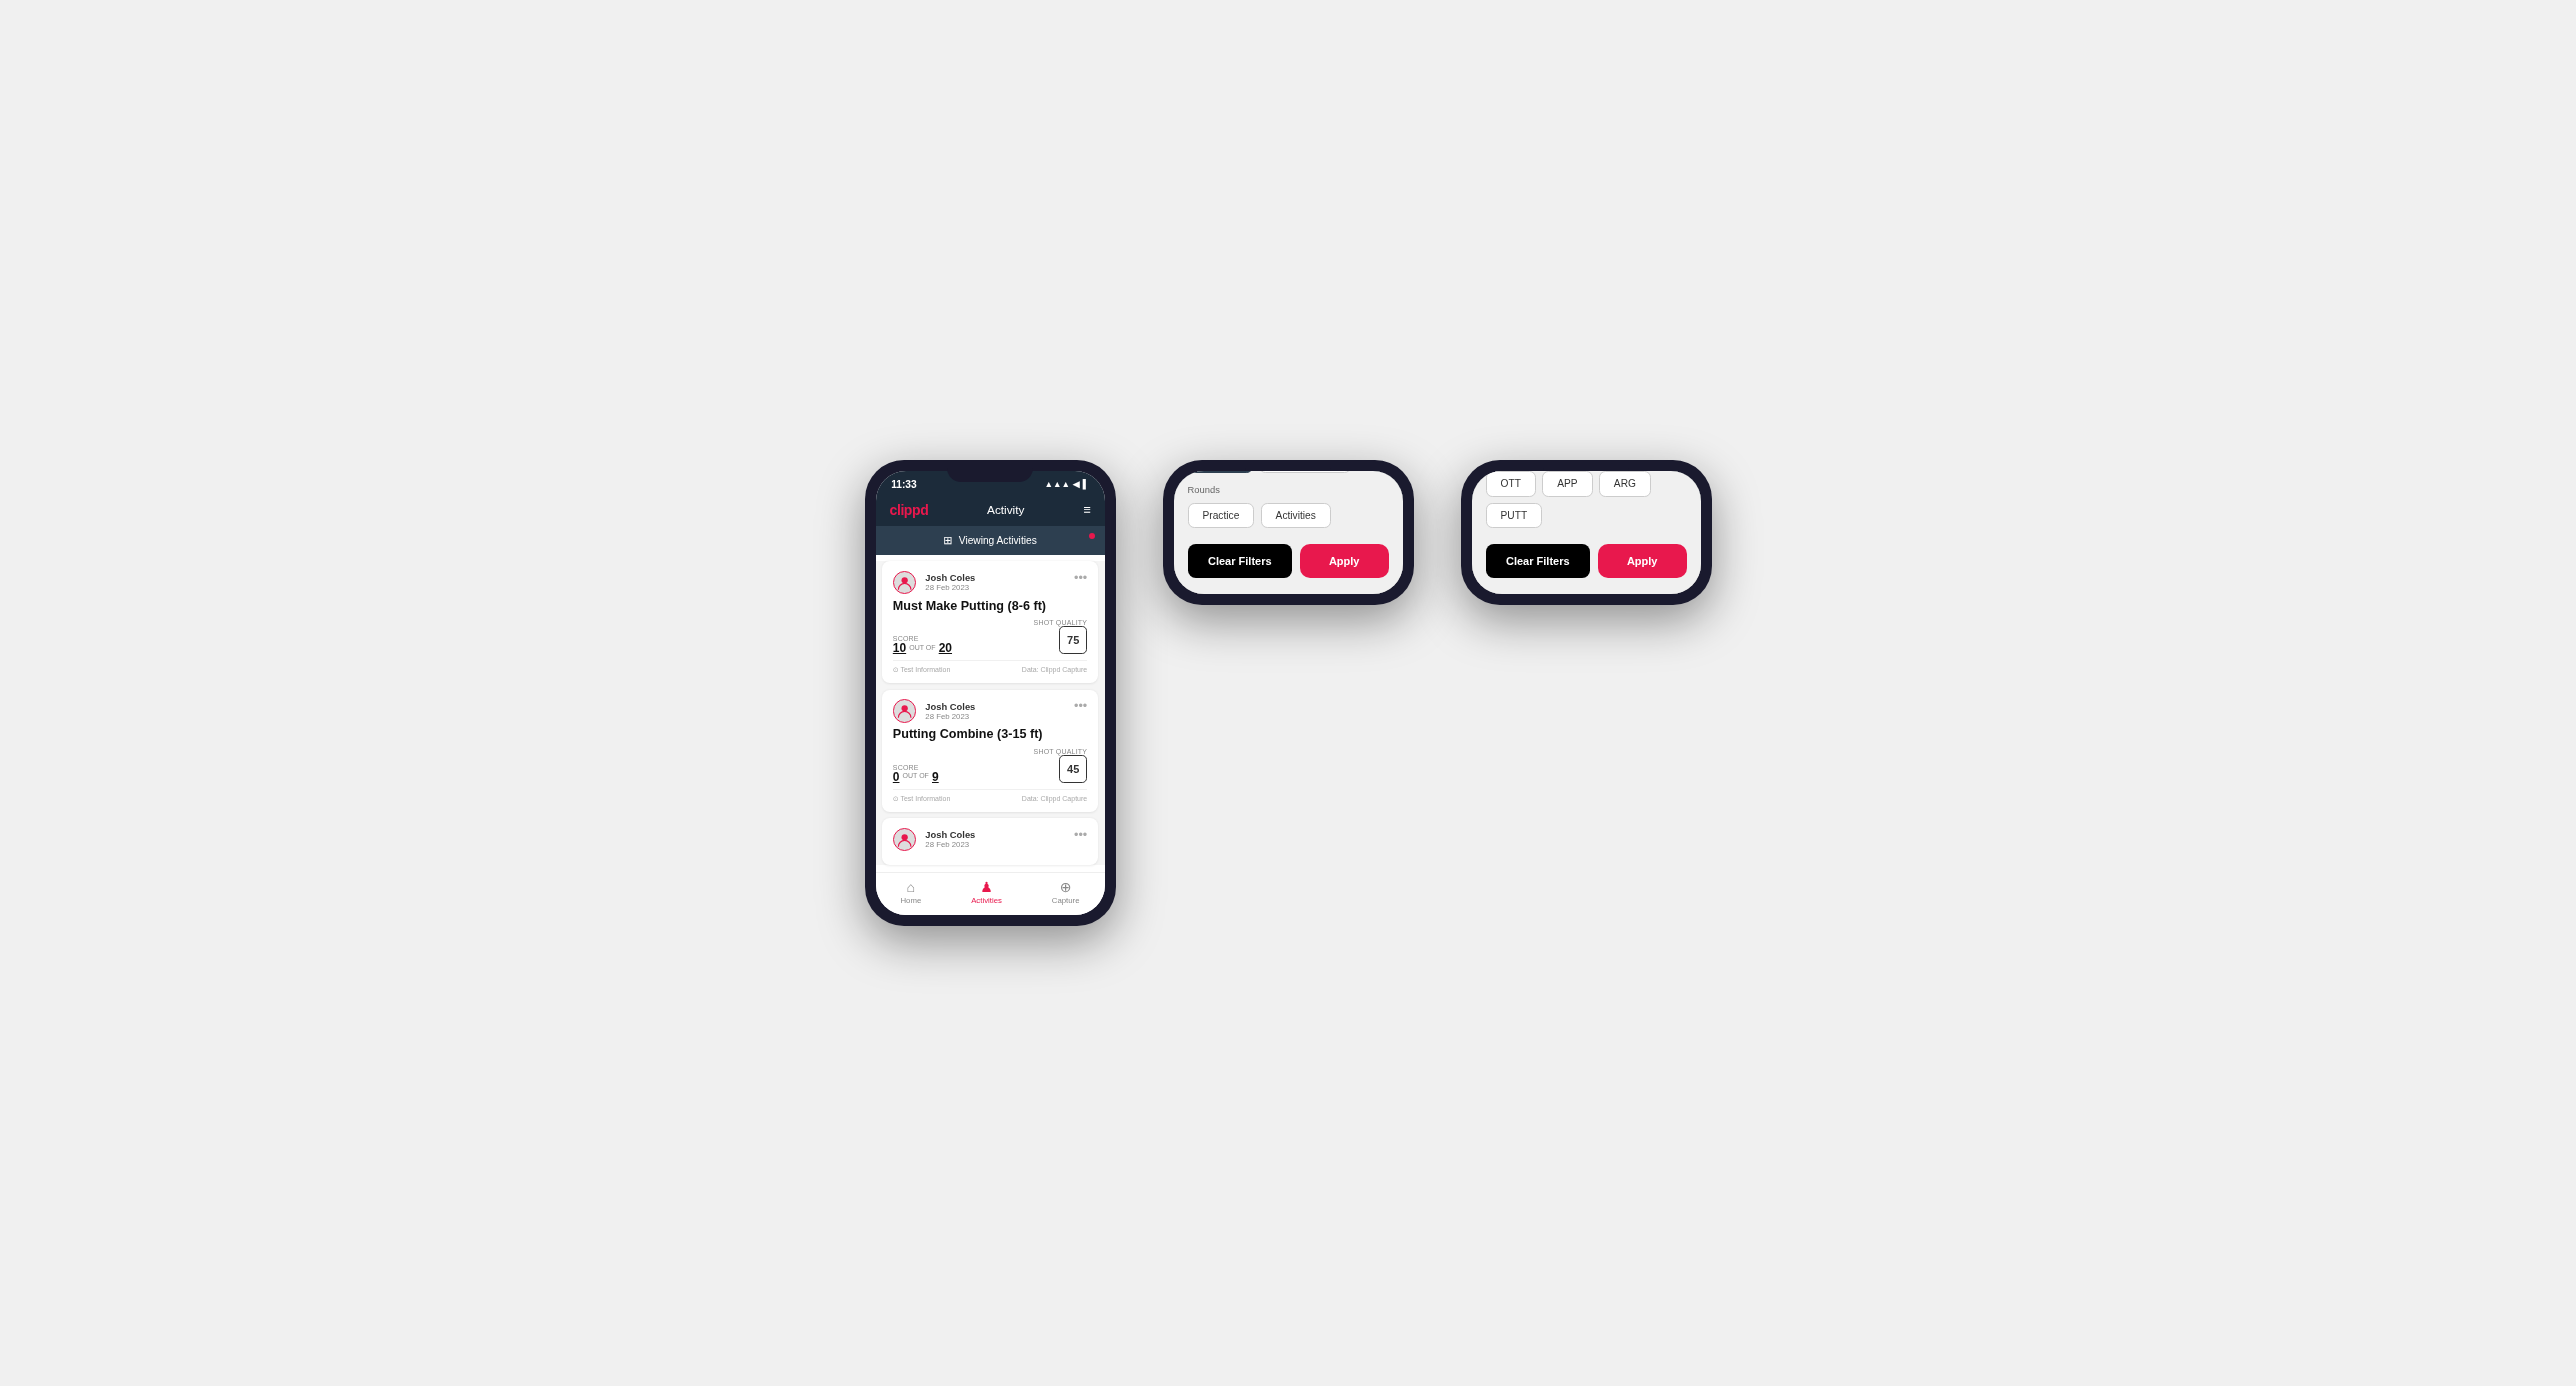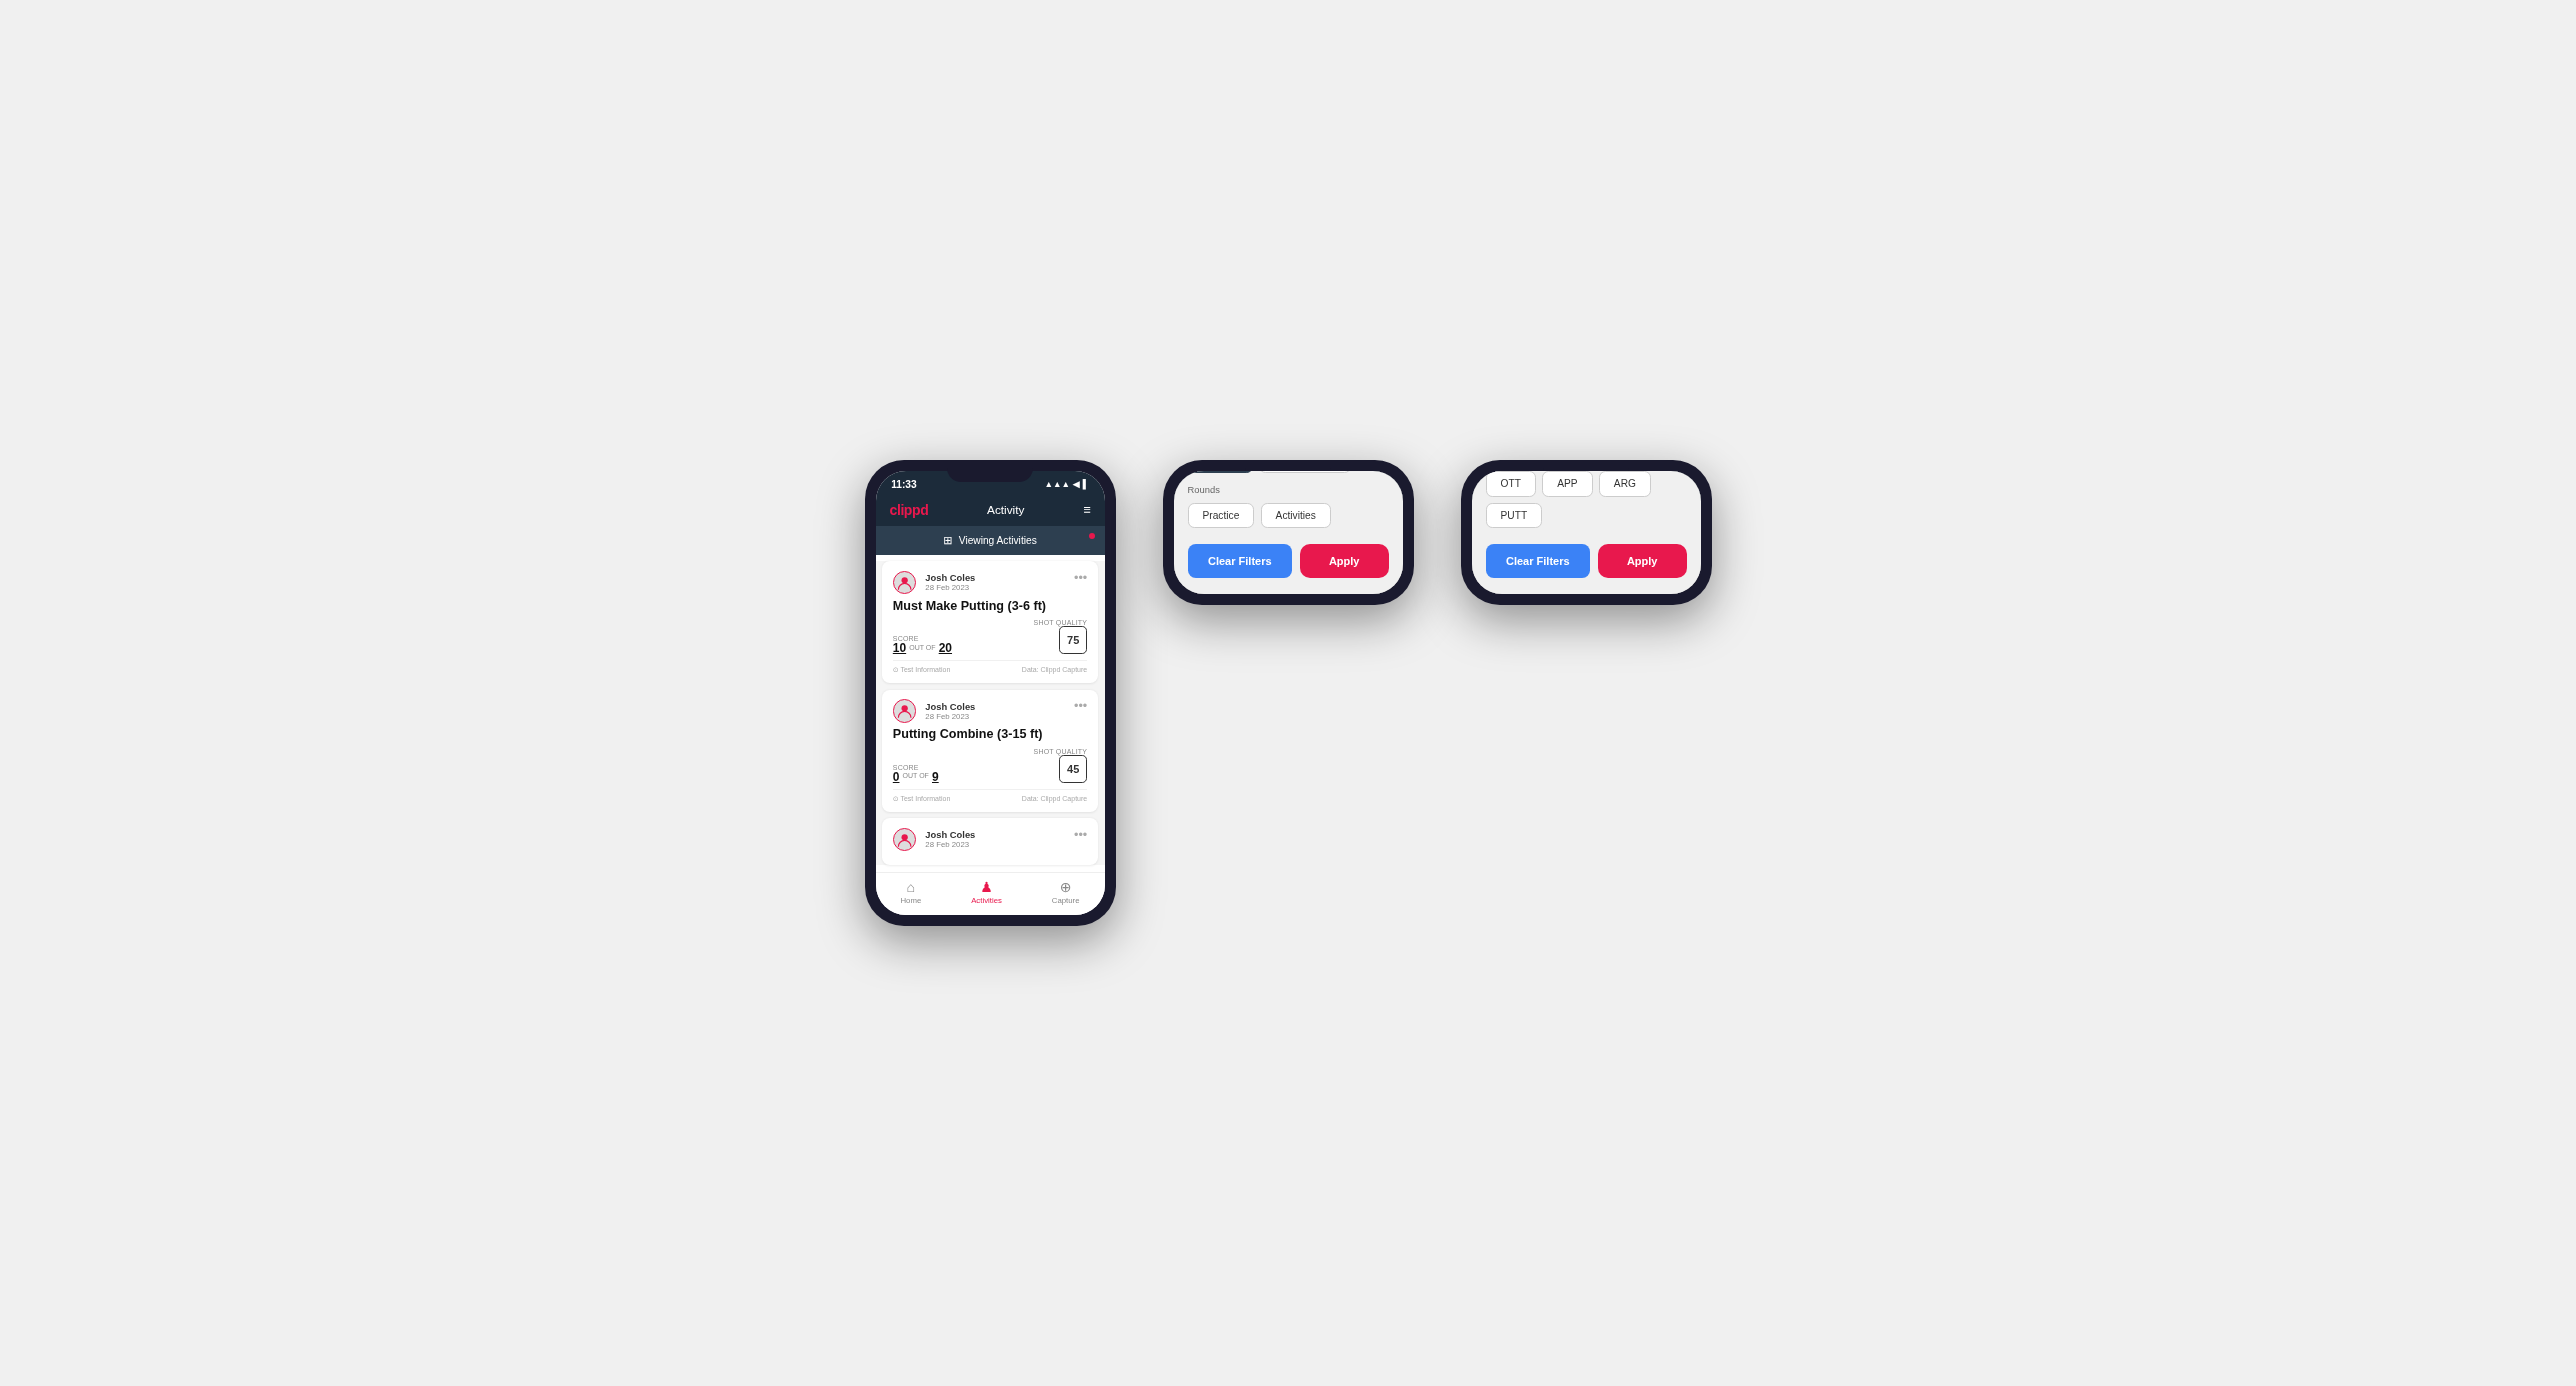--- a/index.html
+++ b/index.html
@@ -254,21 +254,21 @@
       border-color: #2d3f50;
     }
     .filter-actions {
       display: flex;
       gap: 7.8px;
       padding: 15.7px 14px 0;
     }
     .btn-clear {
       flex: 1;
       padding: 11px;
-      background: #3b82f6;
+      background: #000000;
       color: #fff;
       border: none;
       border-radius: 7.8px;
       font-size: 11px;
       font-weight: 600;
       cursor: pointer;
     }
     .btn-apply {
       flex: 1;
       padding: 3px;
@@ -322,21 +322,21 @@
                   <path d="M3 20c0-4.4 3.6-8 8-8s8 3.6 8 8" stroke="#e8184d" stroke-width="1.5" fill="none"></path>
                 </svg>
               </div>
               <div class="user-meta">
                 <span class="user-name">Josh Coles</span>
                 <span class="user-date">28 Feb 2023</span>
               </div>
             </div>
             <span class="more-icon">•••</span>
           </div>
-          <div class="activity-title">Must Make Putting (3-6 ft)</div>
+          <div class="activity-title">Must Make Putting (8-6 ft)</div>
           <div class="stats-row">
             <div class="stat-group">
               <span class="stat-label">Score</span>
               <div style="display:flex;align-items:flex-end;">
                 <span class="stat-value">10</span>
                 <span class="stat-outof">OUT OF</span>
                 <span class="stat-value">20</span>
               </div>
             </div>
             <div style="margin-left:auto;display:flex;flex-direction:column;align-items:center;">

